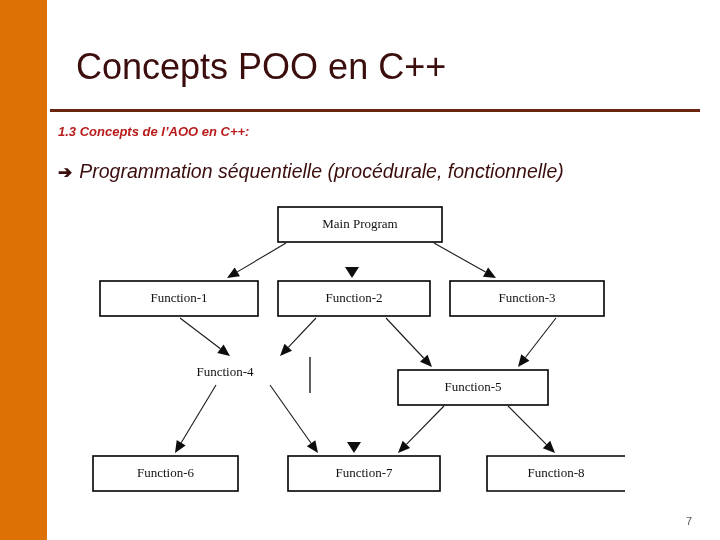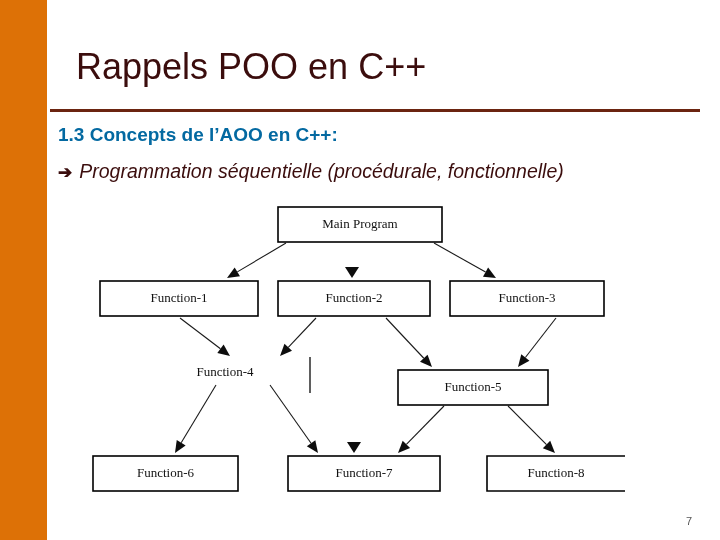--- a/index.html
+++ b/index.html
@@ -45,24 +45,25 @@
     top: 109px;
     width: 650px;
     height: 3px;
     background: #6b2410;
   }
   
   #section-heading {
     position: absolute;
     left: 58px;
     top: 124px;
-    font-size: 19px;
+    font-size: 13px;
     font-weight: bold;
-    color: #0369a1;
+    color: #b91c1c;
     white-space: nowrap;
+    font-style: italic;
   }
   
   #bullet-line {
     position: absolute;
     left: 58px;
     top: 160px;
     font-size: 20px;
     color: #3b0d0d;
     white-space: nowrap;
     display: flex;
@@ -124,21 +125,21 @@
     color: #555555;
   }
 </style>
 </head>
 <body>
 
 <div id="slide">
 
   <div id="left-bar"></div>
 
-  <div id="slide-title">Rappels POO en C++</div>
+  <div id="slide-title">Concepts POO en C++</div>
 
   <div id="title-rule"></div>
 
   <div id="section-heading">1.3 Concepts de l’AOO en C++:</div>
 
   <div id="bullet-line">
     <span id="bullet-arrow">➔</span>
     <span id="bullet-text">Programmation séquentielle (procédurale, fonctionnelle)</span>
   </div>
 

